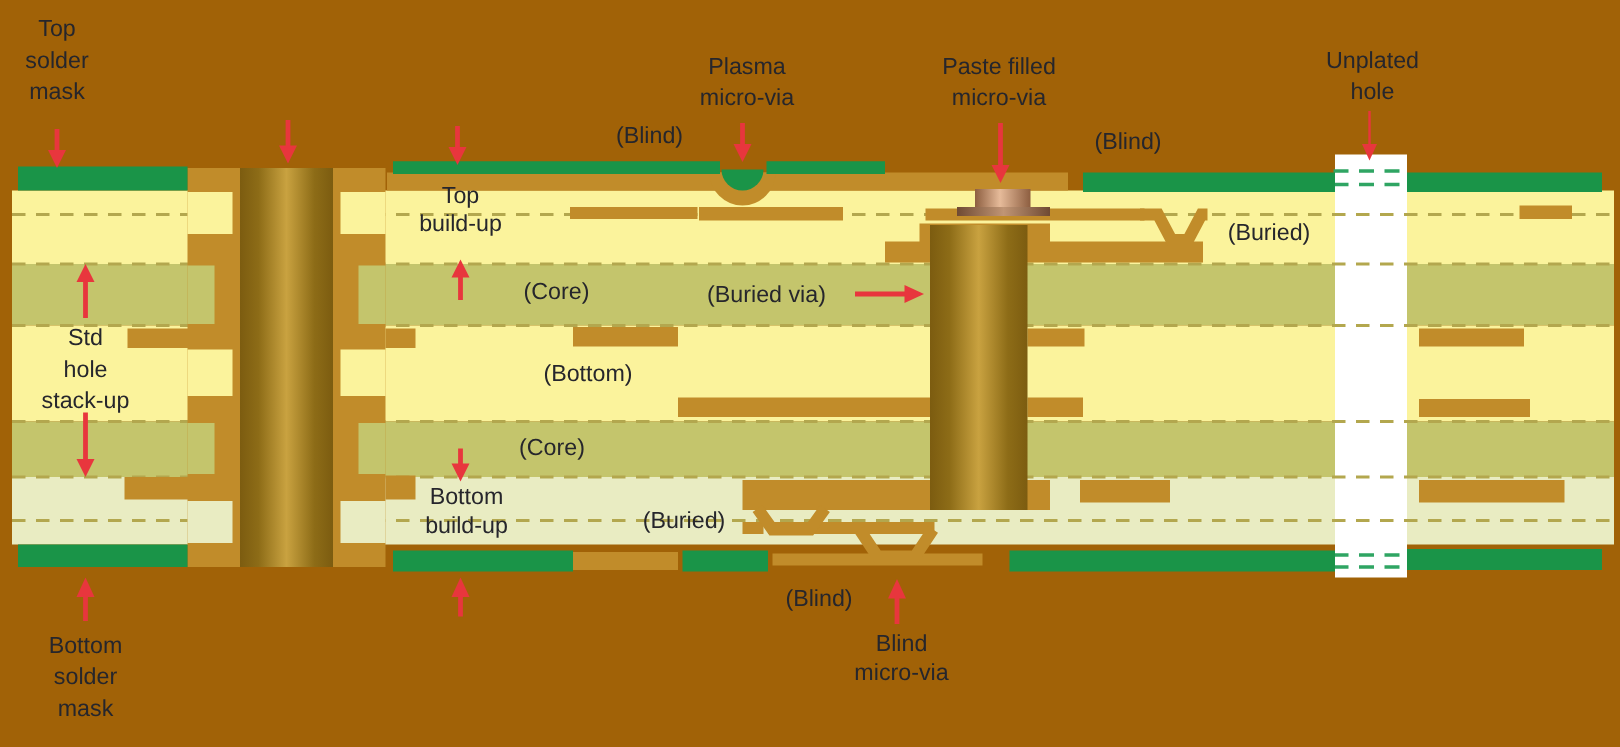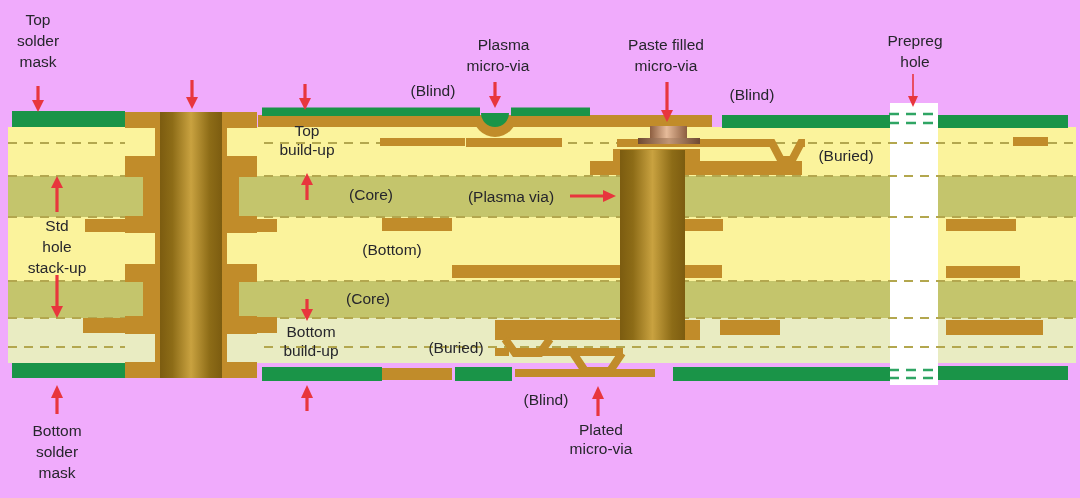--- a/index.html
+++ b/index.html
@@ -1,16 +1,16 @@
 <!DOCTYPE html>
 <html><head>
 <meta charset="utf-8">
 <style>
   html,body{margin:0;padding:0;background:#ffffff;}
-  #stage{position:relative;width:1080px;height:498px;background:#f0abfc;overflow:hidden;
+  #stage{position:relative;width:1080px;height:498px;background:#a16207;overflow:hidden;
          font-family:"Liberation Sans", sans-serif;}
   #stage svg{position:absolute;left:0;top:0;}
   .lbl{position:absolute;transform:translateX(-50%);text-align:center;white-space:pre-line;
        font-size:15.5px;line-height:21px;color:#26262c;}
   .lbl.tight{line-height:19px;}
 </style>
 </head>
 <body>
 
 <div id="stage">
@@ -195,41 +195,41 @@
     <g>
       <line x1="598" y1="398" x2="598" y2="416" stroke-width="3.2"></line>
           <polygon points="592,399 604,399 598,386" stroke="none"></polygon>
     </g>
   </g>
 </svg>
 
 <div class="lbl" style="left:38px;top:9px;">Top
 solder
 mask</div>
-<div class="lbl" style="left:498px;top:34px;text-align:right;">Plasma
+<div class="lbl" style="left:498px;top:34px;">Plasma
 micro-via</div>
 <div class="lbl" style="left:666px;top:34px;">Paste filled
 micro-via</div>
-<div class="lbl" style="left:915px;top:30px;">Prepreg
+<div class="lbl" style="left:915px;top:30px;">Unplated
 hole</div>
 <div class="lbl" style="left:433px;top:80px;">(Blind)</div>
 <div class="lbl" style="left:752px;top:84px;">(Blind)</div>
 <div class="lbl tight" style="left:307px;top:121px;">Top
 build-up</div>
 <div class="lbl" style="left:846px;top:145px;">(Buried)</div>
 <div class="lbl" style="left:371px;top:184px;">(Core)</div>
-<div class="lbl" style="left:511px;top:186px;">(Plasma via)</div>
+<div class="lbl" style="left:511px;top:186px;">(Buried via)</div>
 <div class="lbl" style="left:392px;top:239px;">(Bottom)</div>
 <div class="lbl" style="left:368px;top:288px;">(Core)</div>
 <div class="lbl" style="left:57px;top:215px;">Std
 hole
 stack-up</div>
 <div class="lbl tight" style="left:311px;top:322px;">Bottom
 build-up</div>
 <div class="lbl" style="left:456px;top:337px;">(Buried)</div>
 <div class="lbl" style="left:546px;top:389px;">(Blind)</div>
-<div class="lbl tight" style="left:601px;top:420px;">Plated
+<div class="lbl tight" style="left:601px;top:420px;">Blind
 micro-via</div>
 <div class="lbl" style="left:57px;top:420px;">Bottom
 solder
 mask</div>
 
 </div>
 
 </body></html>

